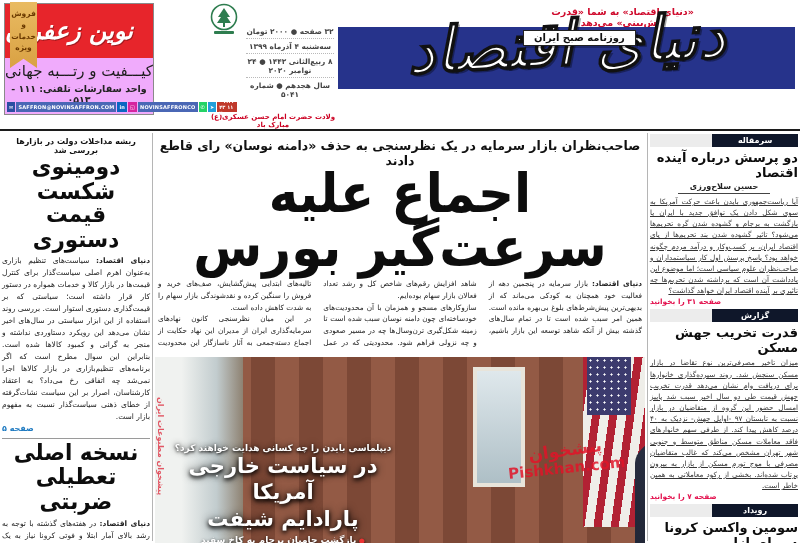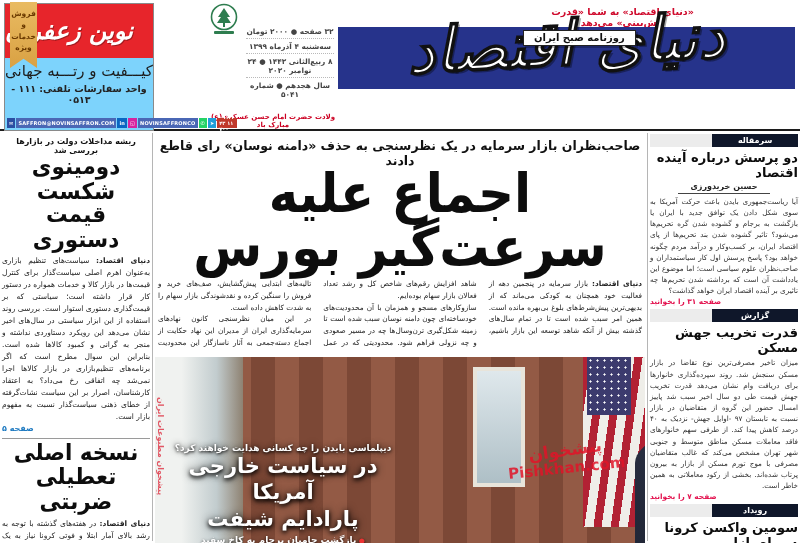--- a/index.html
+++ b/index.html
@@ -16,21 +16,21 @@
   .masthead-title { position:absolute; left:0; right:0; top:-20px; text-align:center; font-size:62px; font-weight:bold; font-style:italic; color:#fff; -webkit-text-stroke:1.5px #111; text-shadow:2px 2px 0 rgba(0,0,0,.35); transform:rotate(-3deg); white-space:nowrap; letter-spacing:-2px; }
   .morning-badge { position:absolute; left:185px; top:3px; background:#fff; border:1px solid #222; box-shadow:2px 2px 0 rgba(0,0,0,.25); font-size:10px; font-weight:bold; padding:1px 10px 2px; color:#111; }
 
   .date-block { position:absolute; left:246px; top:24px; width:88px; font-size:7.4px; font-weight:bold; color:#444; text-align:center; }
   .date-block .row { padding:2.5px 0; border-bottom:1px dotted #b9b9b9; }
   .date-block .row:last-child { border-bottom:none; }
   .congrats { position:absolute; left:210px; top:113px; width:126px; text-align:center; color:#cc0022; font-size:7px; font-weight:bold; }
 
   .tree-logo { position:absolute; left:210px; top:3px; width:28px; height:32px; }
 
-  .ad-box { position:absolute; left:4px; top:3px; width:150px; height:128px; border:1px solid #8a8a8a; background:#7dd3fc; }
+  .ad-box { position:absolute; left:4px; top:3px; width:150px; height:112px; border:1px solid #8a8a8a; background:#f0abfc; }
   .ad-red { position:relative; height:54px; background:#e7252b; display:flex; align-items:center; justify-content:center; }
   .ad-brand { color:#fff; font-size:24px; font-weight:bold; font-style:italic; text-shadow:1px 1px 0 rgba(0,0,0,.3); padding-right:20px; }
   .ad-ribbon { position:absolute; right:auto; left:5px; top:-2px; width:27px; height:66px; background:linear-gradient(#e9bb62,#d9a143); clip-path:polygon(0 0,100% 0,100% 100%,50% 86%,0 100%); color:#6b3a00; font-size:7.5px; font-weight:bold; text-align:center; padding-top:6px; line-height:1.5; z-index:2; }
   .ad-quality { font-size:15px; font-weight:normal; color:#1d1d1d; text-align:center; margin-top:4px; letter-spacing:1px; }
   .ad-phone { font-size:9.5px; font-weight:bold; color:#222; text-align:center; margin-top:3px; }
   .ad-social { position:absolute; bottom:1px; left:2px; right:2px; height:12px; display:flex; align-items:center; gap:1px; direction:ltr; }
   .soc-chip { height:10px; display:flex; align-items:center; padding:0 2px; font-size:5px; color:#fff; font-weight:bold; letter-spacing:.2px; }
   .c-mail{background:#2b4ea2;} .c-email{background:#4a67b5;} .c-in{background:#0a66c2;} .c-ig{background:#d6249f;} .c-handle{background:#4a67b5;} .c-wa{background:#25d366;} .c-tg{background:#229ed9;} .c-phone{background:#c0392b;}
 
   
@@ -74,21 +74,21 @@
   .art-title { font-size:21.5px; font-weight:900; text-align:center; color:#0d0d0d; line-height:1.12; transform:scaleY(1.05); }
   .art-body { font-size:7.5px; line-height:1.6; text-align:justify; color:#222; margin-top:4px; }
   .art-link-blue { display:block; text-align:left; color:#1e7ac1; font-weight:bold; font-size:8px; margin-top:1px; }
   .art-sep { border-top:1px solid #9a9a9a; margin:5px 0 2px; }
 
   .sec-label { display:flex; height:13px; margin:3px 0 3px; }
   .sec-label .blue { flex:0 0 58%; background:#0f172a; color:#fff; font-size:8px; font-weight:bold; display:flex; align-items:center; justify-content:center; }
   .sec-label .rest { flex:1; background:#ececec; }
   .sec-title { font-size:13px; font-weight:900; color:#0d0d0d; margin:1px 0 2px; }
   .sec-author { font-size:8px; font-weight:bold; text-align:center; width:62%; margin:0 auto 2px; border-bottom:1px solid #444; padding-bottom:2px; color:#222; }
-  .sec-body { font-size:7.2px; line-height:1.55; text-align:justify; color:#333; }
+  .sec-body { font-size:7.2px; line-height:1.55; text-align:justify; color:#333;text-decoration:underline; }
   .sec-link { display:block; text-align:left; color:#e3134f; font-weight:bold; font-size:7.4px; margin:1px 0 1px; }
 </style>
 </head>
 <body>
 
 <div class="page">
 
   <div class="header">
 
     <div class="tagline">«دنیای اقتصاد» به شما «قدرت پیش‌بینی» می‌دهد</div>
@@ -217,21 +217,21 @@
     </div>
 
     <div class="col col-right">
 
       <div>
         <div class="sec-label">
           <span class="blue">سرمقاله</span>
             <span class="rest"></span>
         </div>
         <div class="sec-title">دو پرسش درباره آینده اقتصاد</div>
-        <div class="sec-author">حسین خرید‌ورزی</div>
+        <div class="sec-author">حسین سلاح‌ورزی</div>
         <div class="sec-body">آیا ریاست‌جمهوری بایدن باعث حرکت آمریکا به سوی شکل دادن یک توافق جدید با ایران یا بازگشت به برجام و گشوده شدن گره تحریم‌ها می‌شود؟ تاثیر گشوده شدن بند تحریم‌ها از پای اقتصاد ایران، بر کسب‌وکار و درآمد مردم چگونه خواهد بود؟ پاسخ پرسش اول کار سیاستمداران و صاحب‌نظران علوم سیاسی است؛ اما موضوع این یادداشت آن است که برداشته شدن تحریم‌ها چه تاثیری بر آینده اقتصاد ایران خواهد گذاشت؟</div>
         <span class="sec-link">صفحه ۳۱ را بخوانید</span>
       </div>
 
       <div>
         <div class="sec-label">
           <span class="blue">گزارش</span>
             <span class="rest"></span>
         </div>
         <div class="sec-title">قدرت تخریب جهش مسکن</div>

